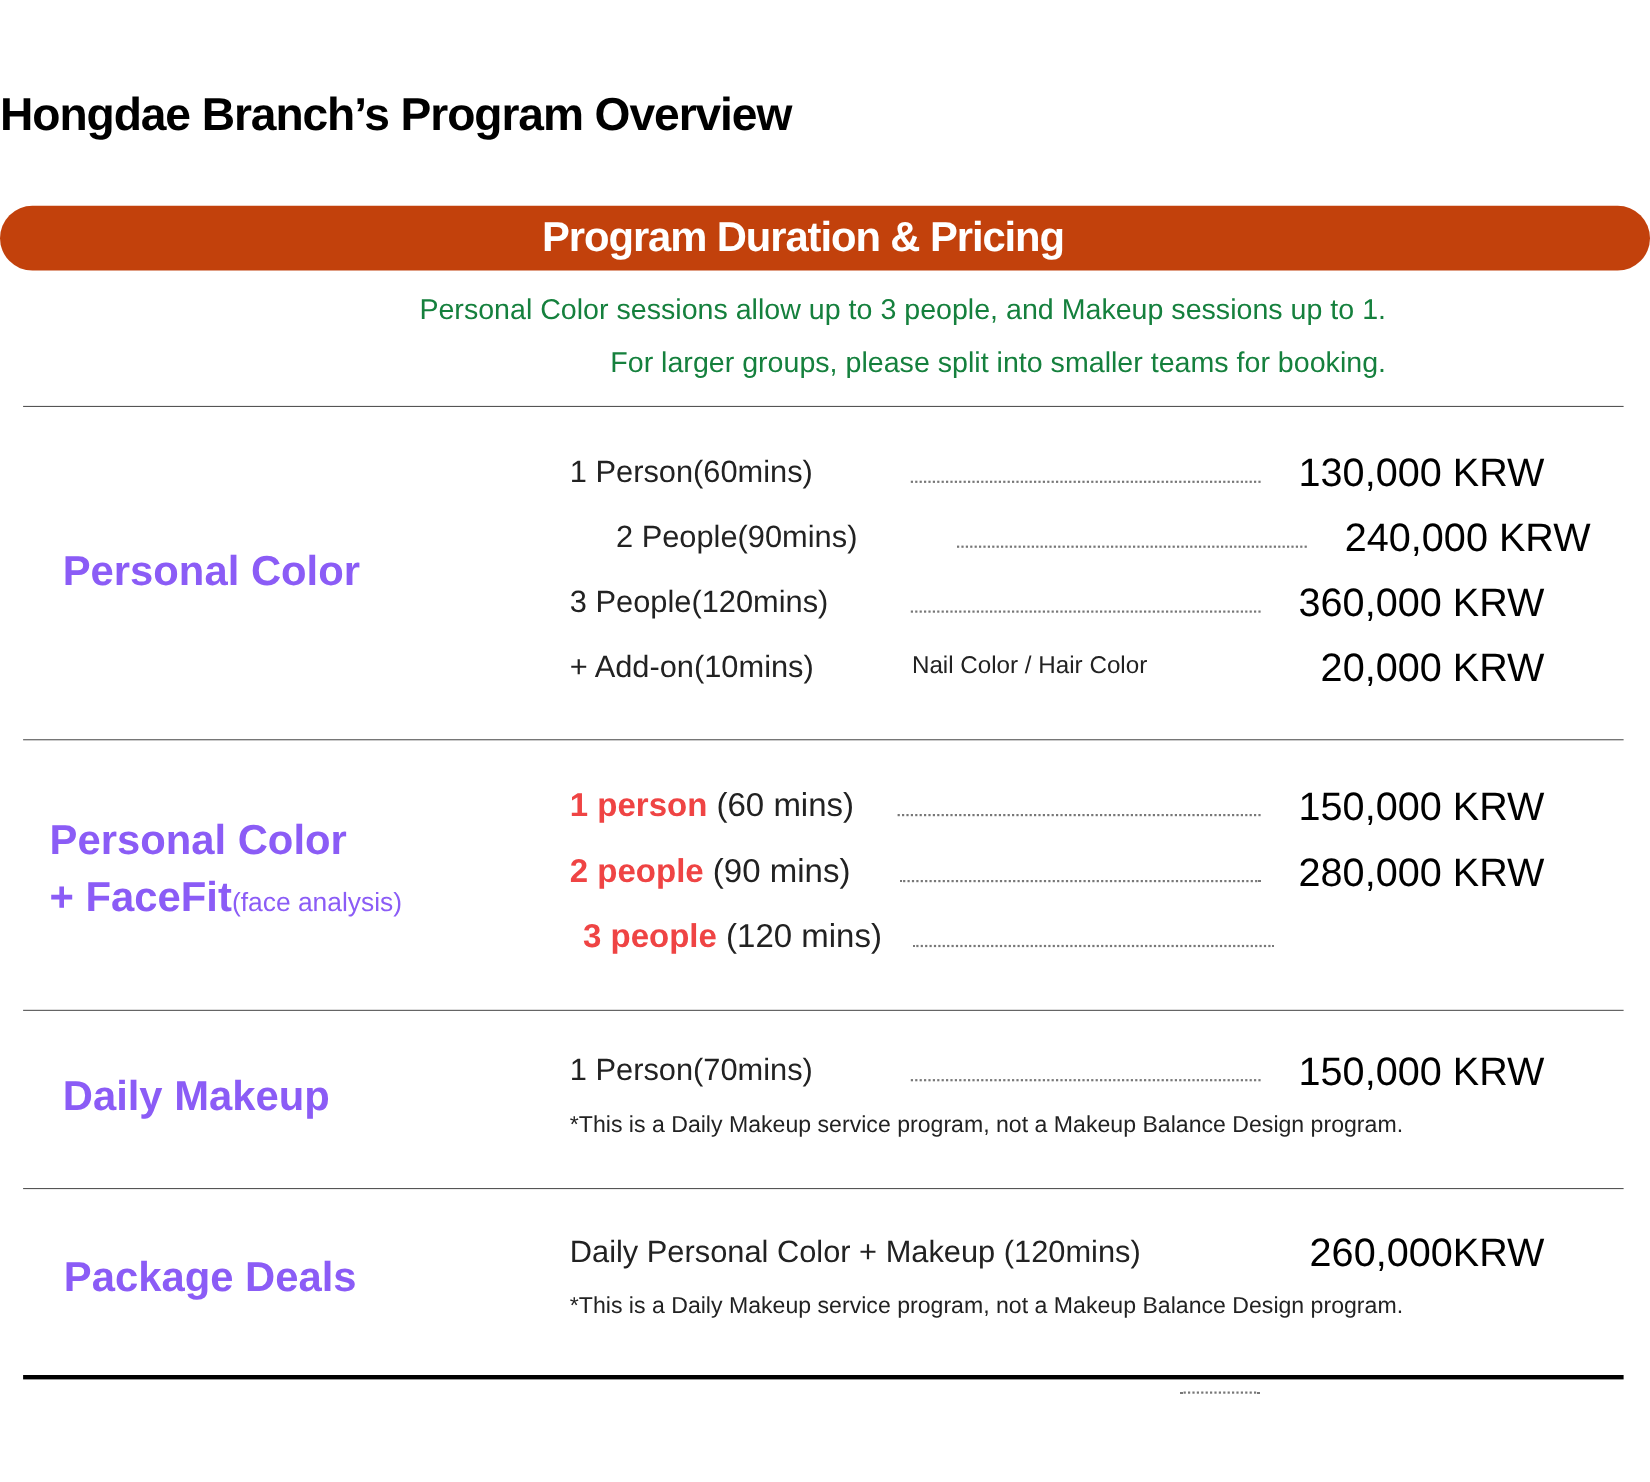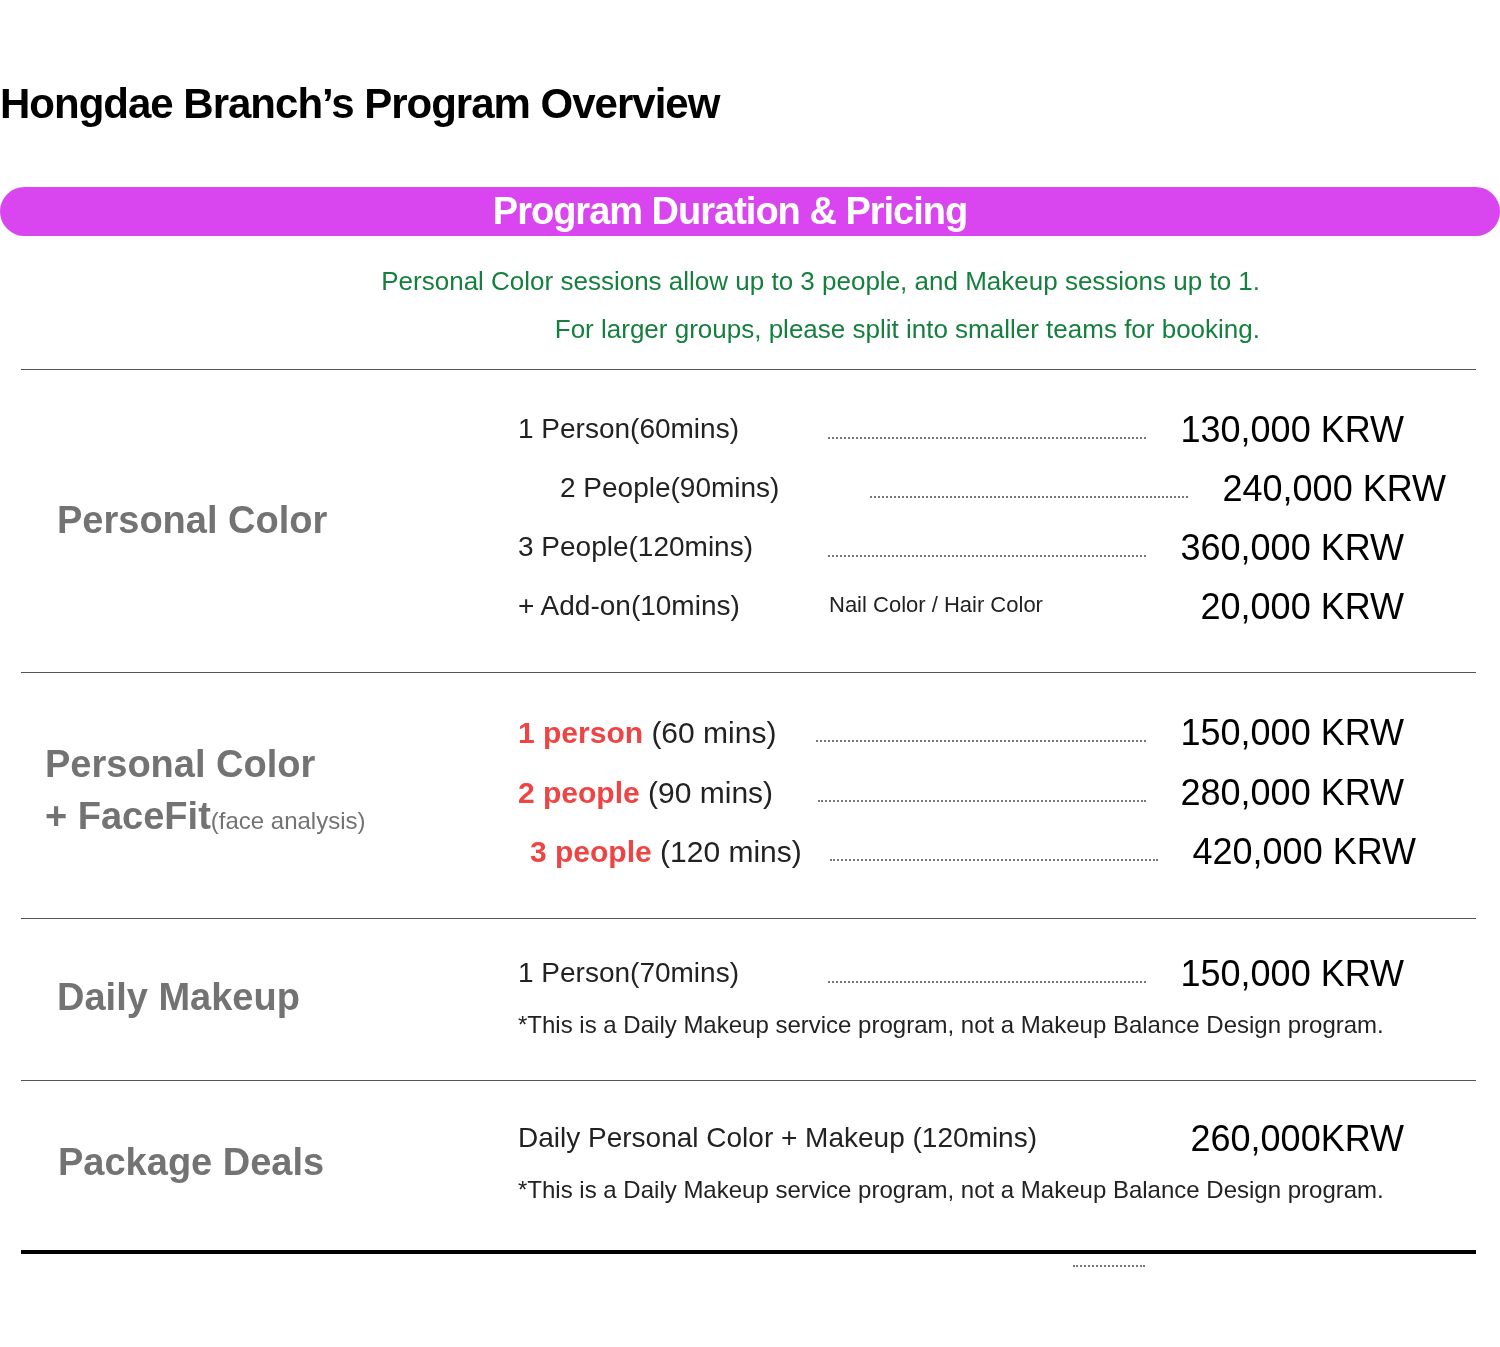--- a/index.html
+++ b/index.html
@@ -5,59 +5,59 @@
     html, body { margin: 0; padding: 0; background: #ffffff; }
     body {
       width: 1500px; height: 1347px; position: relative; overflow: hidden;
       font-family: "Liberation Sans", "DejaVu Sans", sans-serif; color: #111;
     }
     .title {
       position: absolute; left: 0; width: 1472px; top: 80px; text-align: left;
       font-size: 42px; font-weight: bold; letter-spacing: -1px; color: #000;
     }
     .banner {
-      position: absolute; left: 0; top: 187px; width: 1500px; height: 49px;
-      background: #d946ef; border-radius: 30px;
+      position: absolute; left: 0; top: 187px; width: 1500px; height: 59px;
+      background: #c2410c; border-radius: 30px;
       display: flex; align-items: center; justify-content: center;
     }
     .banner span {
       color: #fff; font-size: 38px; font-weight: bold; letter-spacing: -1px;
       margin-left: -40px;
     }
     .notice {
       position: absolute; left: 0; width: 1260px; text-align: right;
       font-size: 26px; color: #15803d;
     }
     .notice.l1 { top: 266px; }
     .notice.l2 { top: 314px; }
     .hr { position: absolute; left: 21px; width: 1455px; height: 1px; background: #555; }
     .hr.thick { height: 4px; background: #000; }
     .sec-title {
-      position: absolute; font-size: 38px; font-weight: bold; color: #737373; line-height: 52px;
+      position: absolute; font-size: 38px; font-weight: bold; color: #8b5cf6; line-height: 52px;
     }
     .sec-title .light { font-weight: normal; font-size: 24px; }
     .row { position: absolute; left: 518px; width: 886px; height: 50px; }
     .row .lbl {
       position: absolute; left: 0; top: 0; font-size: 28px; color: #222; white-space: nowrap;
       font-weight: 300;
     }
     .row .lbl b { font-weight: bold; color: #ef4444; }
     .row .lbl.sm { font-size: 30px; }
     .row .dots {
       position: absolute; right: 258px; top: 24px; height: 0;
       border-top: 2px dotted #777;
     }
     .row .note {
       position: absolute; left: 311px; top: 2px; font-size: 22px; color: #222; white-space: nowrap;
     }
     .row .price {
       position: absolute; right: 0; top: -4px; font-size: 36px; color: #000; white-space: nowrap;
     }
     .foot {
-      position: absolute; left: 518px; font-size: 24px; color: #222; white-space: nowrap;
+      position: absolute; left: 518px; font-size: 21px; color: #222; white-space: nowrap;
     }
     .stray-dots {
       position: absolute; left: 1073px; top: 1265px; width: 72px; height: 0;
       border-top: 2px dotted #777;
     }
   </style>
 </head>
 <body>
 
 <div class="title">Hongdae Branch’s Program Overview</div>
@@ -107,21 +107,20 @@
   <span class="price">150,000 KRW</span>
 </div>
 <div class="row" style="top:776px;">
   <span class="lbl sm"><b>2 people</b><span> (90 mins)</span></span>
   <span class="dots" style="left:300px;"></span>
   <span class="price">280,000 KRW</span>
 </div>
 <div class="row" style="top:835px;margin-left:12px;">
   <span class="lbl sm"><b>3 people</b><span> (120 mins)</span></span>
   <span class="dots" style="left:300px;"></span>
-  <span class="price">420,000 KRW</span>
 </div>
 
 <div class="hr" style="top:918px;"></div>
 
 <div class="sec-title" style="left:57px; top:971px;">Daily Makeup</div>
 
 <div class="row" style="top:957px;">
   <span class="lbl">1 Person(70mins)</span>
   <span class="dots" style="left:310px;"></span>
   <span class="price">150,000 KRW</span>

